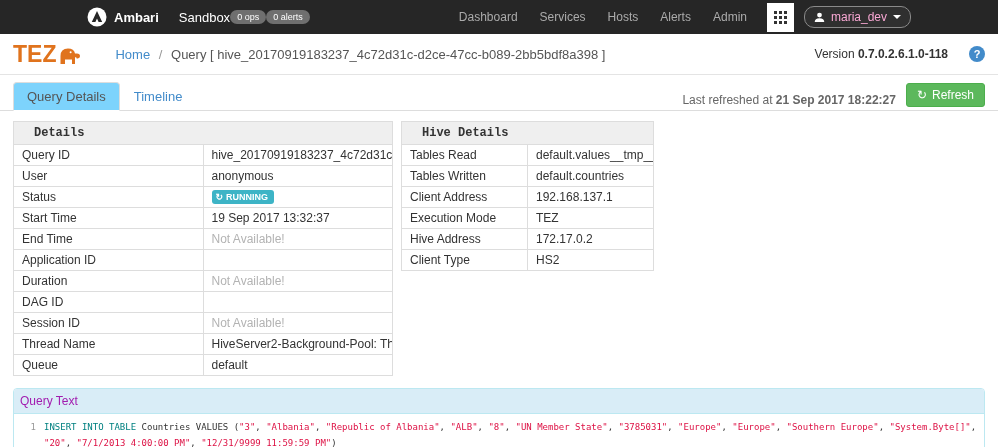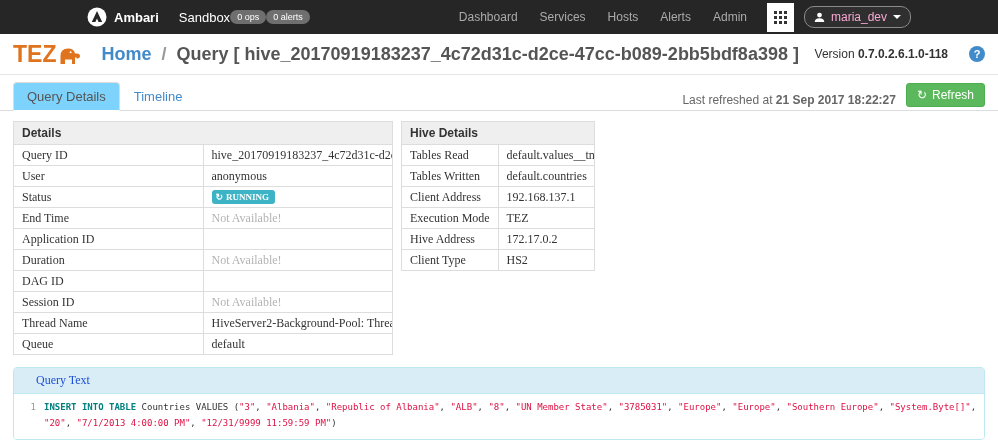--- a/index.html
+++ b/index.html
@@ -30,21 +30,21 @@
               background: #2f2f2f; color: #f9a8d4; font-size: 12px; padding: 3px 9px;
               display: flex; align-items: center; gap: 6px; cursor: pointer; }
   .caret { width: 0; height: 0; border-left: 4px solid transparent;
            border-right: 4px solid transparent; border-top: 4px solid #fff; }
 
   
   .tez-bar { height: 41px; display: flex; align-items: center; padding: 0 13px;
              border-bottom: 1px solid #e4e4e4; background: #fff; }
   .tez-logo { display: flex; align-items: flex-end; gap: 1px; }
   .tez-text { color: #e0731d; font-size: 23px; font-weight: bold; line-height: 23px; }
-  .breadcrumb { margin-left: 20px; font-size: 18px; color: #999; font-weight: bold; }
+  .breadcrumb { margin-left: 34px; font-size: 13px; color: #999; }
   .bc-home { color: #428bca; cursor: pointer; }
   .bc-sep { color: #999; margin: 0 5px; }
   .bc-current { color: #555; }
   .version-wrap { margin-left: auto; display: flex; align-items: center; gap: 21px;
                   font-size: 12px; color: #333; }
   .help-circle { width: 16px; height: 16px; border-radius: 50%; background: #428bca;
                  color: #fff; font-size: 11px; font-weight: bold; display: flex;
                  align-items: center; justify-content: center; cursor: pointer; }
 
   
@@ -59,46 +59,46 @@
   .btn-refresh { background: #5cb85c; border: 1px solid #4cae4c; color: #fff;
                  font-size: 12px; padding: 4px 10px; border-radius: 3px;
                  display: flex; align-items: center; gap: 5px; cursor: pointer;
                  font-family: "Liberation Sans", sans-serif; }
 
   
   .content { padding: 10px 13px 0 13px; }
   .tables { display: flex; gap: 8px; align-items: flex-start; }
   table { border-collapse: collapse; font-size: 12px; color: #333; table-layout: fixed; }
   .tbl th { background: #efefef; text-align: left; font-weight: bold;
-            padding: 4px 8px; border: 1px solid #ddd; }
+            padding: 4px 20px; border: 1px solid #ddd; font-family: Liberation Mono, monospace; }
   .tbl td { border: 1px solid #ddd; padding: 0 8px; height: 21px;
-            line-height: 13px; white-space: nowrap; overflow: hidden; font-family: Liberation Serif, serif; }
+            line-height: 13px; white-space: nowrap; overflow: hidden; }
   .details-tbl { width: 380px; }
   .details-tbl .lbl { width: 90px; }
-  .hive-tbl { width: 194px; }
+  .hive-tbl { width: 253px; }
   .hive-tbl .lbl { width: 95px; }
   .muted { color: #b3b3b3; }
   .status-badge { background: #3db4c6; color: #fff; font-size: 9px; font-weight: bold;
                   padding: 2px 6px 2px 4px; border-radius: 3px; display: inline-flex;
                   align-items: center; gap: 3px; line-height: 10px; }
 
   
   .panel { margin: 12px 13px 0 13px; border: 1px solid #bce8f1; border-radius: 4px;
            overflow: hidden; }
-  .panel-head { background: #d9edf7; color: #1d4ed8; font-size: 12px;
-                padding: 5px 22px; border-bottom: 1px solid #bce8f1; font-family: Liberation Serif, serif; }
+  .panel-head { background: #d9edf7; color: #a21caf; font-size: 12px;
+                padding: 5px 6px; border-bottom: 1px solid #bce8f1; }
   .panel-body { background: #fff; padding: 5px 0 8px 0; }
   .code-row { display: flex; }
   .gutter { width: 30px; flex: 0 0 30px; text-align: right; padding-right: 8px;
             color: #999; font-family: "DejaVu Sans Mono", monospace; font-size: 9px;
             line-height: 16px; }
   .code { flex: 1; font-family: "DejaVu Sans Mono", monospace; font-size: 9px;
           line-height: 16px; color: #333; overflow: hidden; }
   .code-line { white-space: pre; }
-  .tok-kw { color: #008080; font-weight: bold; }
+  .tok-kw { color: #008080; font-weight: normal; }
   .tok-str { color: #d14; }
   .tok-pl { color: #333; }
 </style>
 </head>
 <body>
 
 <nav class="navbar">
   <div class="navbar-inner">
     <div class="brand">
       <svg width="20" height="20" viewBox="0 0 20 20">
@@ -200,20 +200,24 @@
       <tr>
         <td class="lbl">Status</td>
         <td>
           <span class="status-badge">
             <span>↻</span>
             <span>RUNNING</span>
           </span>
         </td>
       </tr>
       <tr>
+        <td class="lbl">Start Time</td>
+        <td>19 Sep 2017 13:32:37</td>
+      </tr>
+      <tr>
         <td class="lbl">End Time</td>
         <td class="muted">Not Available!</td>
       </tr>
       <tr>
         <td class="lbl">Application ID</td>
         <td></td>
       </tr>
       <tr>
         <td class="lbl">Duration</td>
         <td class="muted">Not Available!</td>

